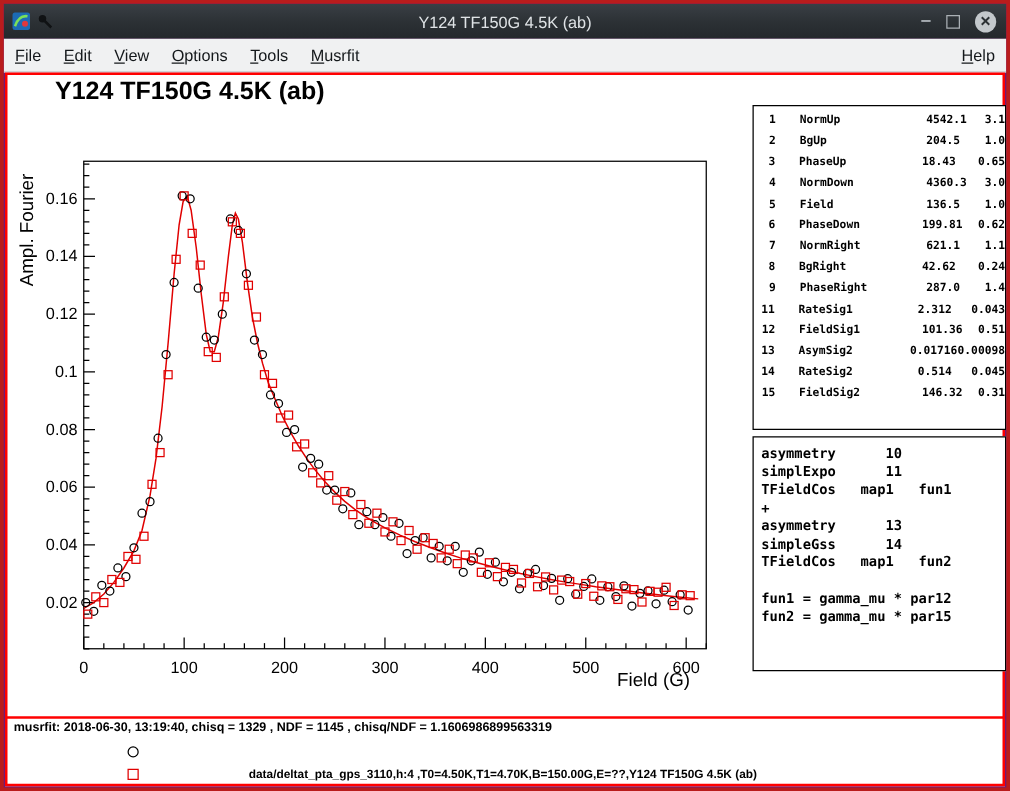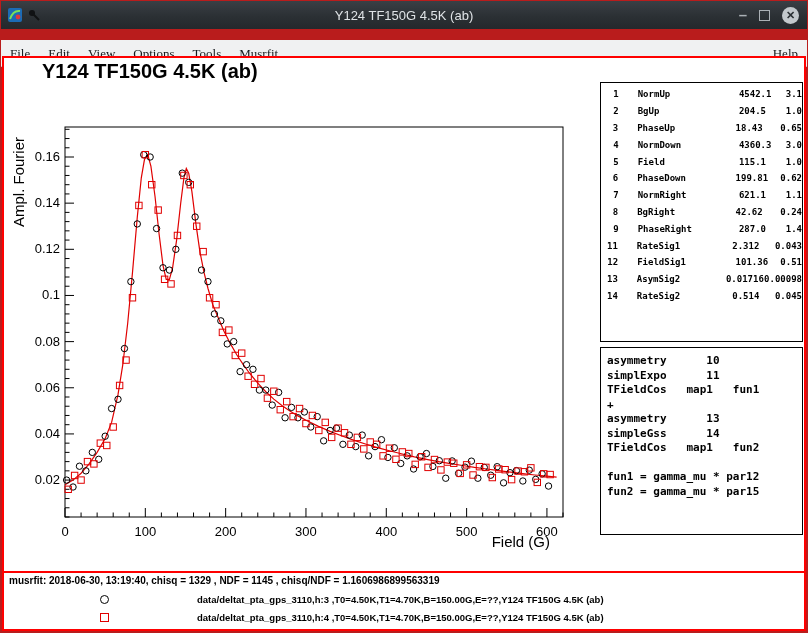--- a/index.html
+++ b/index.html
@@ -1,31 +1,31 @@
 <!DOCTYPE html>
 <html><head>
 <meta charset="utf-8">
 <style>
   html,body{margin:0;padding:0;background:#2a2e32;}
-  .window{position:relative;width:808px;height:633px;background:#b91c1c;overflow:hidden;
-          font-family:"Liberation Sans",sans-serif;box-sizing:border-box;border:1px solid #b91c1c;}
+  .window{position:relative;width:808px;height:633px;background:#701a75;overflow:hidden;
+          font-family:"Liberation Sans",sans-serif;box-sizing:border-box;border:3px solid #b91c1c;}
   
   .titlebar{position:absolute;top:0;left:0;right:0;height:28px;
             background:linear-gradient(180deg,#3a3f45 0%,#2b3034 55%,#24282c 100%);
             display:flex;align-items:center;}
   .tb-icons{display:flex;align-items:center;gap:4px;margin-left:6px;z-index:2;}
   .tb-title{position:absolute;left:0;right:0;text-align:center;color:#dfe3e6;font-size:13px;}
   .tb-controls{position:absolute;right:8px;top:0;height:28px;display:flex;align-items:center;gap:12px;}
   .tb-min{color:#aab0b5;font-size:15px;font-weight:bold;line-height:10px;cursor:default;}
   .tb-max{width:9px;height:9px;border:1px solid #aab0b5;}
   .tb-close{width:17px;height:17px;border-radius:50%;background:#c3c8cc;color:#2b3034;
             font-size:11px;font-weight:bold;display:flex;align-items:center;justify-content:center;}
   
-  .menubar{position:absolute;top:39px;left:0;right:0;height:26px;background:#f0f1f2;
-           border-bottom:1px solid #c4c8cc;display:flex;align-items:flex-end;font-size:13px;color:#14181b;font-family:Liberation Serif, serif;}
+  .menubar{position:absolute;top:28px;left:0;right:0;height:26px;background:#f0f1f2;
+           border-bottom:1px solid #c4c8cc;display:flex;align-items:center;font-size:13px;color:#14181b;}
   .menu-item{padding:4px 9px;}
   .menu-spacer{flex:1;}
   
   .canvas{position:absolute;top:55px;left:1px;right:1px;bottom:1px;background:#ffffff;
           border:2px solid #ff0000;}
   .plot-title{position:absolute;left:38px;top:2px;font-size:20px;font-weight:bold;color:#000;}
   #plot-svg{position:absolute;left:0;top:0;width:600px;height:520px;}
   
   .param-box{position:absolute;left:596px;top:24px;width:203px;height:260px;border:1px solid #000;
              background:#fff;box-sizing:border-box;padding:3px 0 0 6px;
@@ -366,21 +366,21 @@
           </div>
           <div class="param-row">
             <span class="p-idx">4</span>
             <span class="p-name">NormDown</span>
             <span class="p-val">4360.3</span>
             <span class="p-err">3.0</span>
           </div>
           <div class="param-row">
             <span class="p-idx">5</span>
             <span class="p-name">Field</span>
-            <span class="p-val">115.1</span>
+            <span class="p-val">136.5</span>
             <span class="p-err">1.0</span>
           </div>
           <div class="param-row">
             <span class="p-idx">6</span>
             <span class="p-name">PhaseDown</span>
             <span class="p-val">199.81</span>
             <span class="p-err">0.62</span>
           </div>
           <div class="param-row">
             <span class="p-idx">7</span>
@@ -416,20 +416,26 @@
             <span class="p-idx">13</span>
             <span class="p-name">AsymSig2</span>
             <span class="p-val">0.01716</span>
             <span class="p-err">0.00098</span>
           </div>
           <div class="param-row">
             <span class="p-idx">14</span>
             <span class="p-name">RateSig2</span>
             <span class="p-val">0.514</span>
             <span class="p-err">0.045</span>
+          </div>
+          <div class="param-row">
+            <span class="p-idx">15</span>
+            <span class="p-name">FieldSig2</span>
+            <span class="p-val">146.32</span>
+            <span class="p-err">0.31</span>
           </div>
         </div>
     </div>
 
     <div class="theory-box">
       <pre>asymmetry      10
 simplExpo      11
 TFieldCos   map1   fun1
 +
 asymmetry      13
@@ -439,21 +445,20 @@
 fun1 = gamma_mu * par12
 fun2 = gamma_mu * par15</pre>
     </div>
 
     <div class="bottom-sep"></div>
 
     <div class="status-line">musrfit: 2018-06-30, 13:19:40, chisq = 1329 , NDF = 1145 , chisq/NDF = 1.1606986899563319</div>
 
     <div class="legend-row r1">
       <span class="mk mk-circle"></span>
-      <span class="legend-label">data/deltat_pta_gps_3110,h:3 ,T0=4.50K,T1=4.70K,B=150.00G,E=??,Y124 TF150G 4.5K (ab)</span>
     </div>
     <div class="legend-row r2">
       <span class="mk mk-square"></span>
       <span class="legend-label">data/deltat_pta_gps_3110,h:4 ,T0=4.50K,T1=4.70K,B=150.00G,E=??,Y124 TF150G 4.5K (ab)</span>
     </div>
 
   </div>
 </div>
 
 </body></html>

